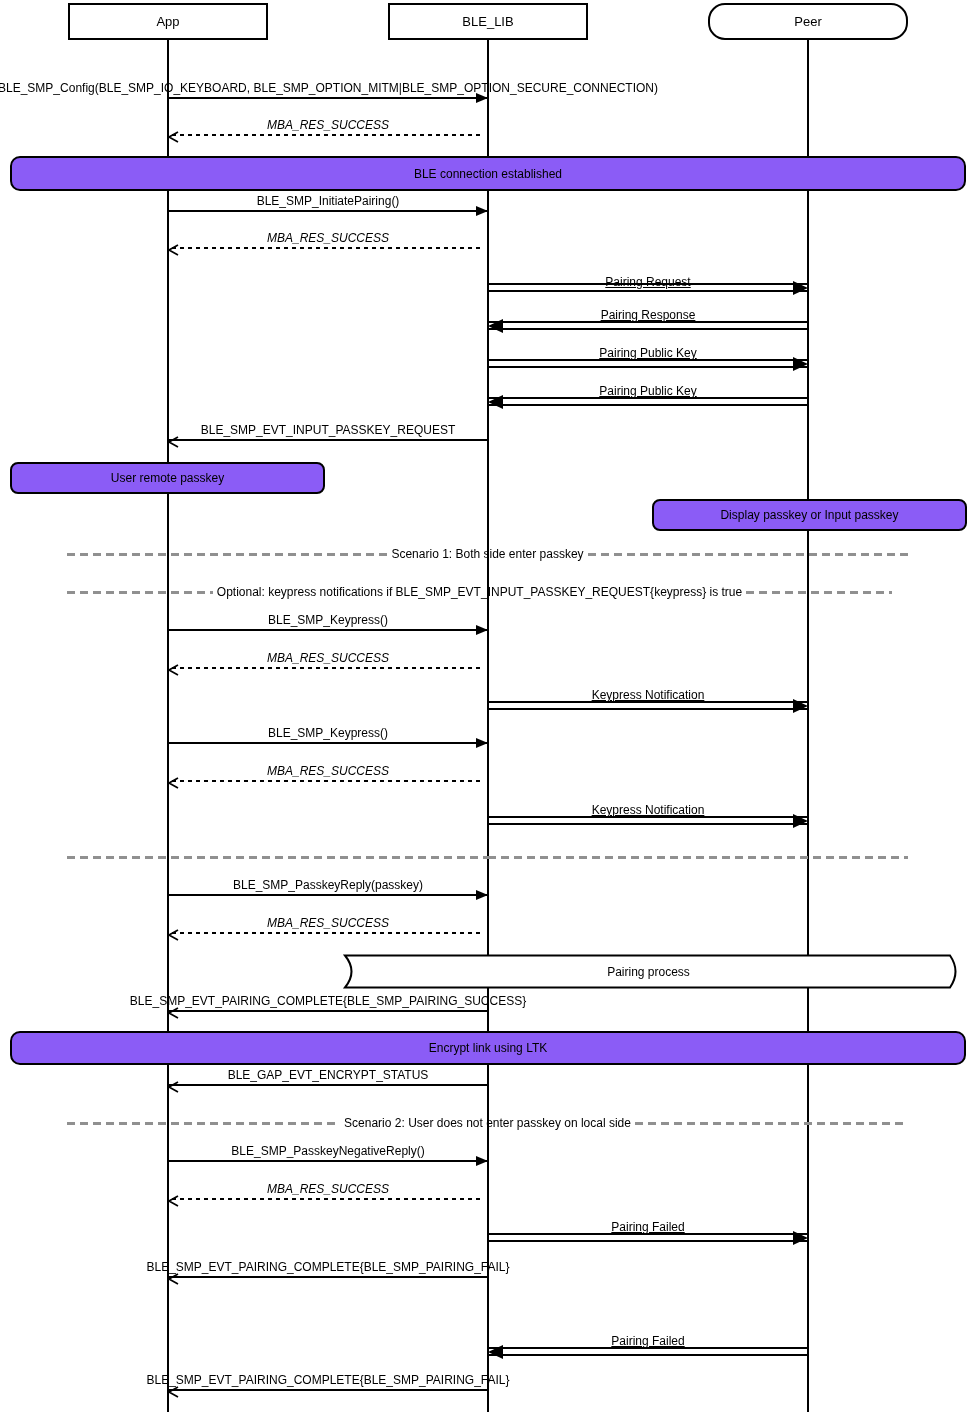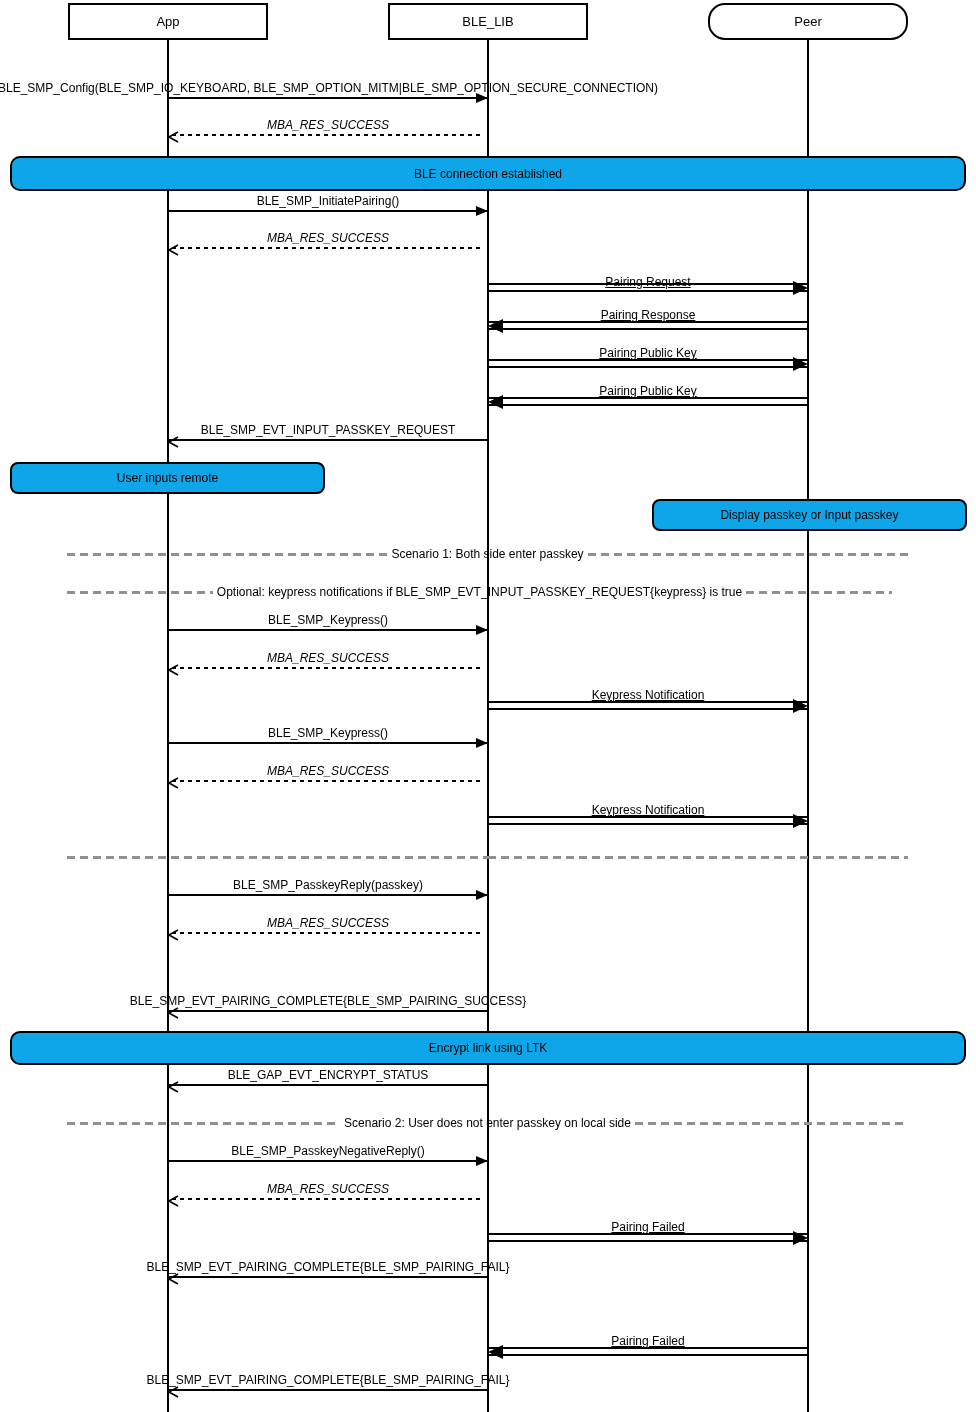--- a/index.html
+++ b/index.html
@@ -7,21 +7,21 @@
     position:relative;width:976px;height:1412px;background:#ffffff;
     overflow:hidden;font-family:"Liberation Sans","DejaVu Sans",sans-serif;color:#000;
   }
   .actor{
     position:absolute;width:200px;height:37px;box-sizing:border-box;
     border:2px solid #000;background:#fff;display:flex;align-items:center;justify-content:center;
     font-size:13px;z-index:5;
   }
   .lifeline{position:absolute;width:2px;background:#000;z-index:2;}
   .frame,.note{
-    position:absolute;box-sizing:border-box;border:2px solid #000;background:#0ea5e9;
+    position:absolute;box-sizing:border-box;border:2px solid #000;background:#8b5cf6;
     display:flex;align-items:center;justify-content:center;font-size:12px;z-index:4;
     white-space:nowrap;
   }
   .frame{border-radius:10px;}
   .note{border-radius:8px;}
   .divider{
     position:absolute;height:18px;display:flex;align-items:center;z-index:3;
   }
   .divider::before,.divider::after{
     content:"";flex:1;height:3px;
@@ -73,22 +73,25 @@
       <span class="divider-label">Scenario 2: User does not enter passkey on local side</span>
     </div>
     <div class="lifeline" style="left: 167px; top: 40px; height: 1372px;"></div>
     <div class="lifeline" style="left: 487px; top: 40px; height: 1372px;"></div>
     <div class="lifeline" style="left: 807px; top: 40px; height: 1372px;"></div>
     <div class="actor" style="left: 68px; top: 3px;">App</div>
     <div class="actor" style="left: 388px; top: 3px;">BLE_LIB</div>
     <div class="actor" style="left: 708px; top: 3px; border-radius: 17px;">Peer</div>
     <div class="frame" style="left: 10px; top: 156px; width: 956px; height: 35px;">BLE connection established</div>
     <div class="frame" style="left: 10px; top: 1031px; width: 956px; height: 34px;">Encrypt link using LTK</div>
-    <div class="note" style="left: 10px; top: 462px; width: 315px; height: 32px;">User inputs remote</div>
+    <div class="note" style="left: 10px; top: 462px; width: 315px; height: 32px;">User remote passkey</div>
     <div class="note" style="left: 652px; top: 499px; width: 315px; height: 32px;">Display passkey or Input passkey</div>
+    <div class="proc-shape" style="left: 335px; top: 954px; width: 627px; height: 35px;"><svg width="627" height="35" viewBox="0 0 627 35">
+        <path d="M 10 1.5 L 615 1.5 Q 626 17.5 615 33.5 L 10 33.5 Q 23 17.5 10 1.5 Z" fill="#ffffff" stroke="#000000" stroke-width="2"></path>
+      </svg><div class="proc-label">Pairing process</div></div>
     <div class="msg-label" style="left: 328px; top: 81px;">BLE_SMP_Config(BLE_SMP_IO_KEYBOARD, BLE_SMP_OPTION_MITM|BLE_SMP_OPTION_SECURE_CONNECTION)</div>
     <div class="line-solid" style="left: 168px; width: 320px; top: 97px;"></div>
     <div class="head-call" style="top: 93px; border-left: 12px solid rgb(0, 0, 0); left: 476px;"></div>
     <div class="msg-label italic" style="left: 328px; top: 118px;">MBA_RES_SUCCESS</div>
     <div class="line-dashed" style="left: 172px; width: 312px; top: 134px;"></div>
     <div class="head-open" style="top: 129px; left: 167px;"><svg width="13" height="12" viewBox="0 0 13 12">
         <path d="M11 1 L2 6 L11 11" fill="none" stroke="#000" stroke-width="1.7"></path>
       </svg></div>
     <div class="msg-label" style="left: 328px; top: 194px;">BLE_SMP_InitiatePairing()</div>
     <div class="line-solid" style="left: 168px; width: 320px; top: 210px;"></div>

